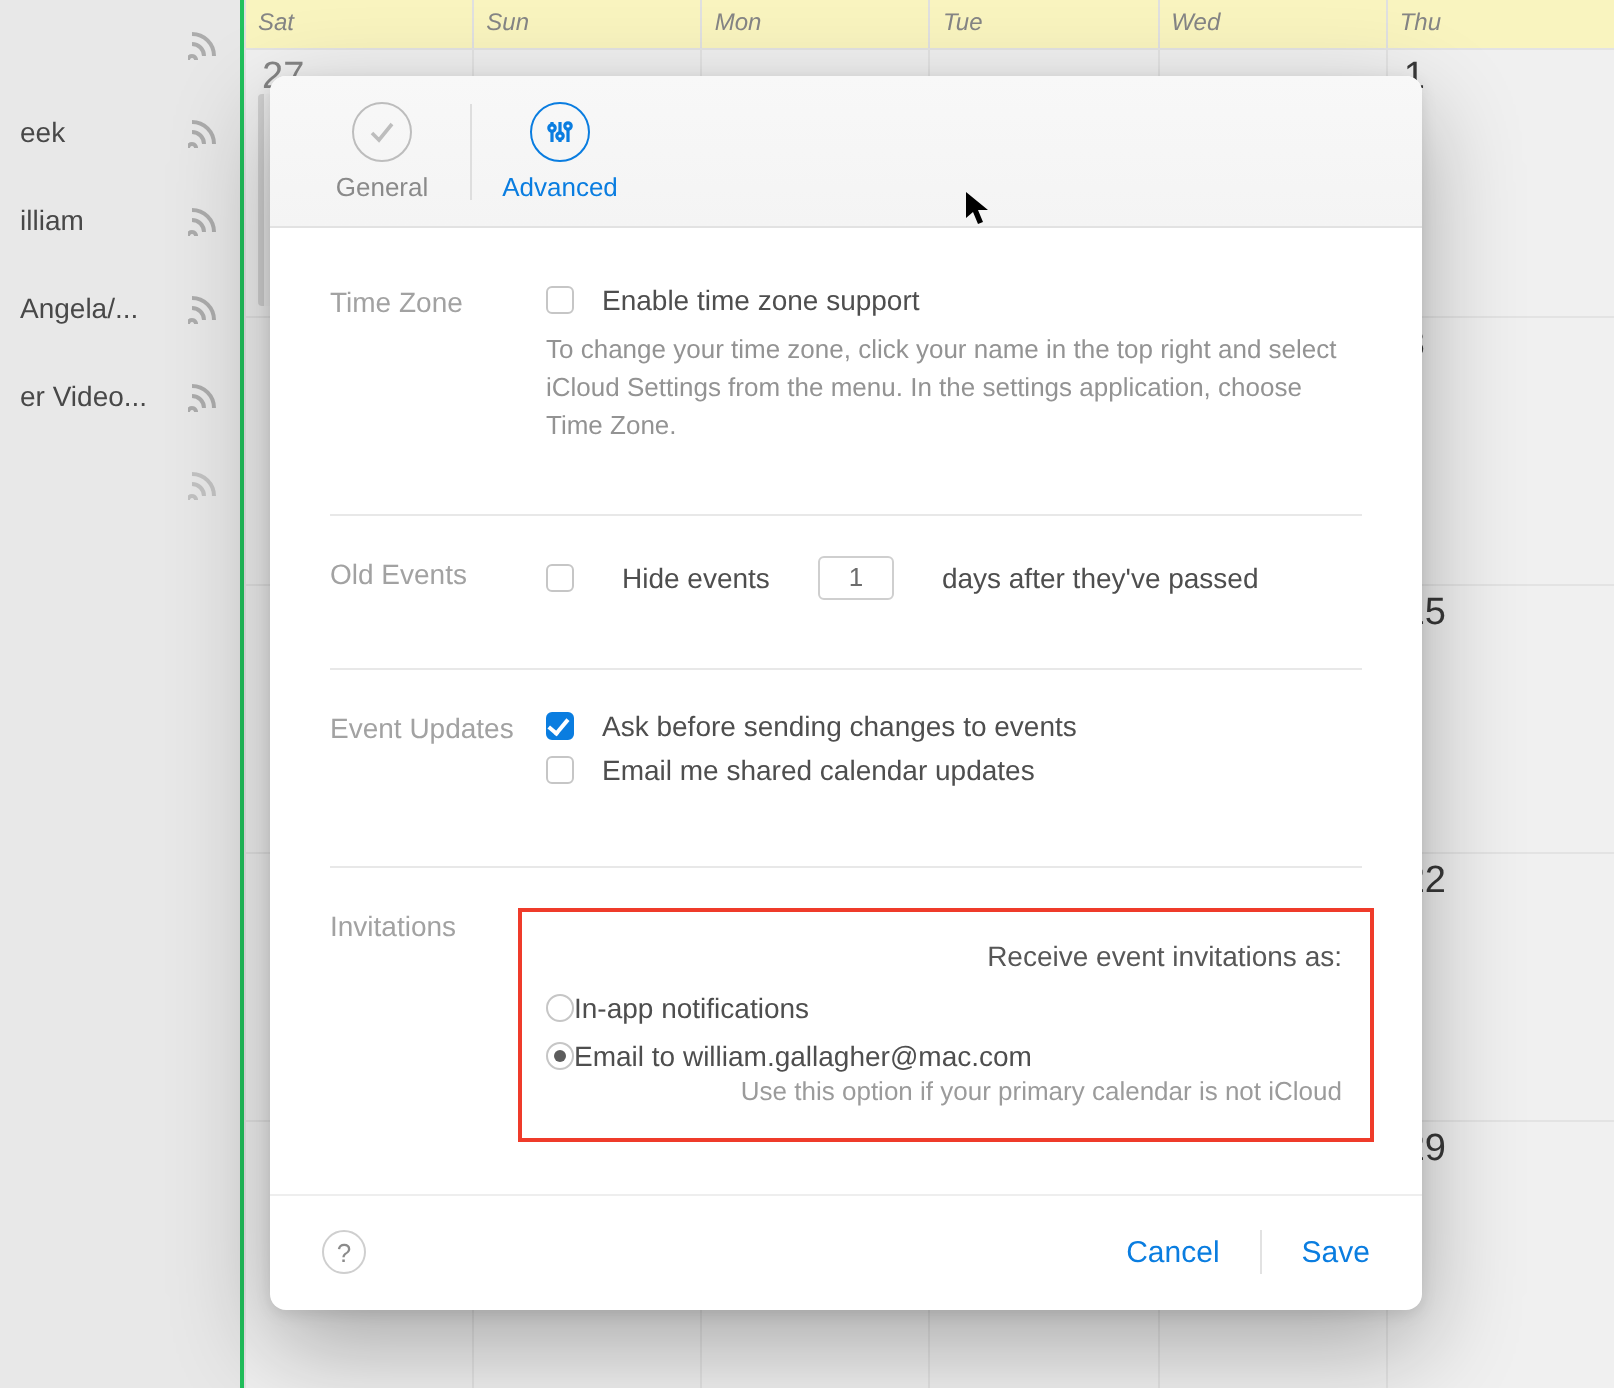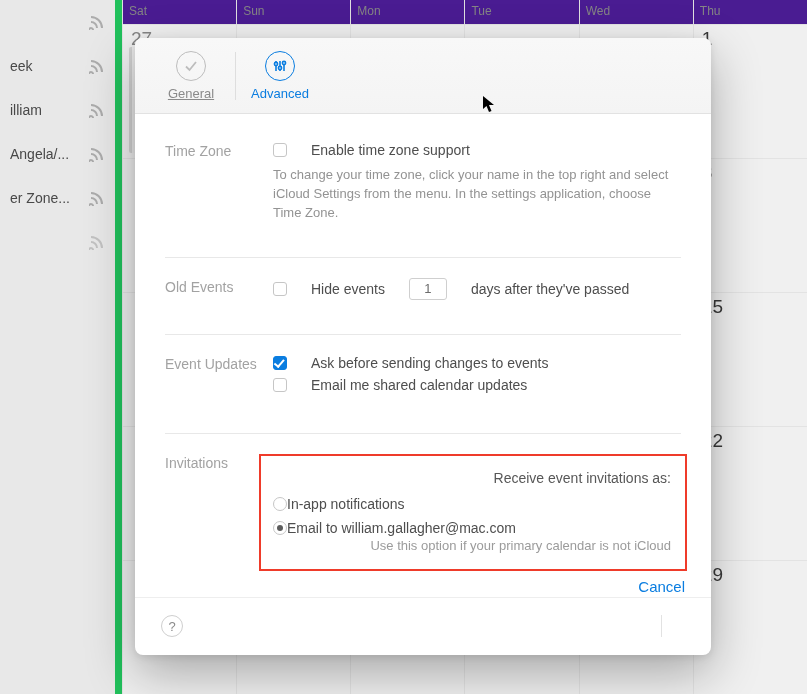--- a/index.html
+++ b/index.html
@@ -16,21 +16,21 @@
 
   
   .cal-bg {
     position: absolute;
     inset: 0;
     display: flex;
   }
   .sidebar {
     width: 122px;
     background: #ededed;
-    border-right: 7px solid #22c55e;
+    border-right: 2px solid #22c55e;
     display: flex;
     flex-direction: column;
   }
   .side-row {
     height: 44px;
     display: flex;
     align-items: center;
     justify-content: space-between;
     padding: 0 10px;
     border-bottom: 0px solid transparent;
@@ -52,25 +52,26 @@
   .rss svg { display:block; }
 
   .grid {
     flex: 1;
     display: grid;
     grid-template-columns: repeat(6, 1fr);
     grid-template-rows: 24px repeat(5, 1fr);
     position: relative;
   }
   .day-head {
-    background: #4c1d95;
+    background: #fef9c3;
     color: #888;
     font-size: 12px;
     padding: 4px 0 0 6px;
     border-left: 1px solid #e5e5e5;
+    font-style: italic;
   }
   .cell {
     border-left: 1px solid #e8e8e8;
     border-top: 1px solid #e8e8e8;
     position: relative;
   }
   .daynum {
     position: absolute;
     top: 3px;
     left: 8px;
@@ -125,42 +126,42 @@
     gap: 5px;
     font-size: 13px;
     cursor: pointer;
   }
   .tab .circle {
     width: 30px; height: 30px;
     border-radius: 50%;
     border: 1.5px solid #bdbdbd;
     display:flex; align-items:center; justify-content:center;
   }
-  .tab.inactive .label { color: #8a8a8a; text-decoration: underline; }
+  .tab.inactive .label { color: #8a8a8a; }
   .tab.active .label { color: #0a7de0; }
   .tab.active .circle { border-color: #0a7de0; }
   .sep { width:1px; height:48px; background:#dedede; }
 
   .modal-body { padding: 28px 30px 8px 30px; }
   .section {
     display: flex;
     padding-bottom: 34px;
     margin-bottom: 20px;
     border-bottom: 1px solid #e8e8e8;
   }
   .section.last { border-bottom: none; margin-bottom: 0; padding-bottom: 0; }
   .sec-label {
     width: 108px;
     flex-shrink: 0;
     color: #a2a2a2;
     font-size: 14px;
     padding-top: 1px;
   }
   .sec-body { flex:1; color:#4e4e4e; font-size:14px; }
-  .row-cb { display:flex; align-items:center; gap:24px; margin-bottom:6px; }
+  .row-cb { display:flex; align-items:center; gap:14px; margin-bottom:6px; }
   .row-cb.tight { margin-bottom: 8px; }
   .cb {
     width:14px; height:14px;
     border:1px solid #c6c6c6;
     border-radius:3px; background:#fff;
     flex-shrink:0;
     display:flex; align-items:center; justify-content:center;
     cursor: pointer;
   }
   .cb.checked { background:#0a7de0; border-color:#0a7de0; }
@@ -204,21 +205,21 @@
     display:flex; align-items:center; justify-content:space-between;
     padding: 0 26px;
     margin-top: 18px;
   }
   .help {
     width:22px; height:22px;
     border:1px solid #cfcfcf; border-radius:50%;
     display:flex; align-items:center; justify-content:center;
     color:#8b8b8b; font-size:13px; cursor:pointer;
   }
-  .foot-right { display:flex; align-items:center; gap:20px;flex-direction:column; }
+  .foot-right { display:flex; align-items:center; gap:20px; }
   .vline { width:1px; height:22px; background:#e2e2e2; }
   .btn-link { color:#0a7de0; font-size:15px; cursor:pointer; }
   .save { font-weight:500; }
 
   .cursor {
     position:absolute; left:482px; top:95px; pointer-events:none;
   }
 </style>
 </head>
 <body>
@@ -251,21 +252,21 @@
     </div>
     <div class="side-row">
       <span class="side-title">Angela/...</span>
       <span class="rss">
           <svg width="16" height="16" viewBox="0 0 16 16">
             <path d="M2 14 a2 2 0 1 0 0.01 0 M2 8 a6 6 0 0 1 6 6 M2 3 a11 11 0 0 1 11 11" fill="none" stroke="#7f7f7f" stroke-width="2"></path>
           </svg>
         </span>
     </div>
     <div class="side-row">
-      <span class="side-title">er Zone...</span>
+      <span class="side-title">er Video...</span>
       <span class="rss">
           <svg width="16" height="16" viewBox="0 0 16 16">
             <path d="M2 14 a2 2 0 1 0 0.01 0 M2 8 a6 6 0 0 1 6 6 M2 3 a11 11 0 0 1 11 11" fill="none" stroke="#7f7f7f" stroke-width="2"></path>
           </svg>
         </span>
     </div>
     <div class="side-row one-person">
       <span class="side-title"></span>
       <span class="rss">
           <svg width="16" height="16" viewBox="0 0 16 16">

